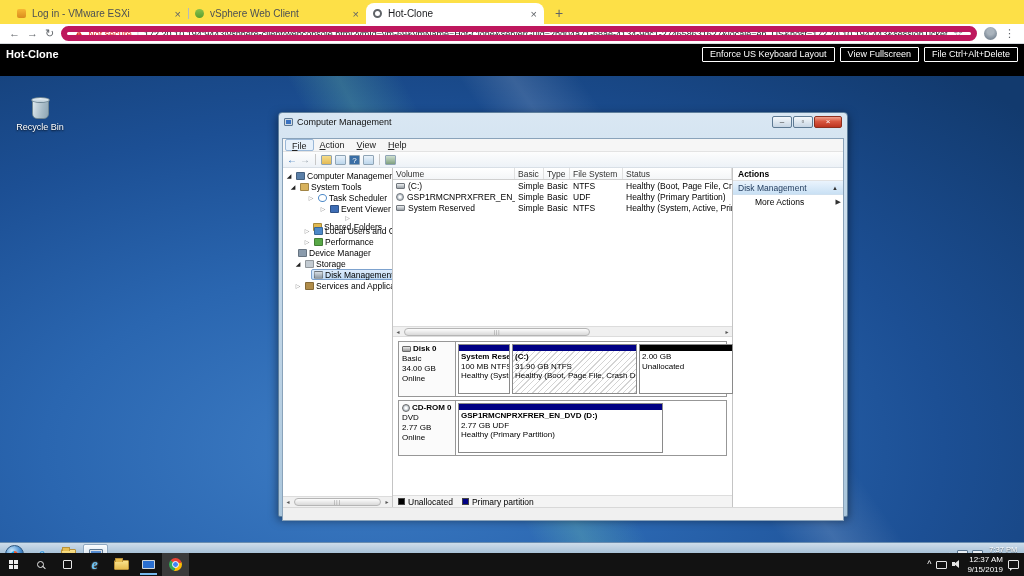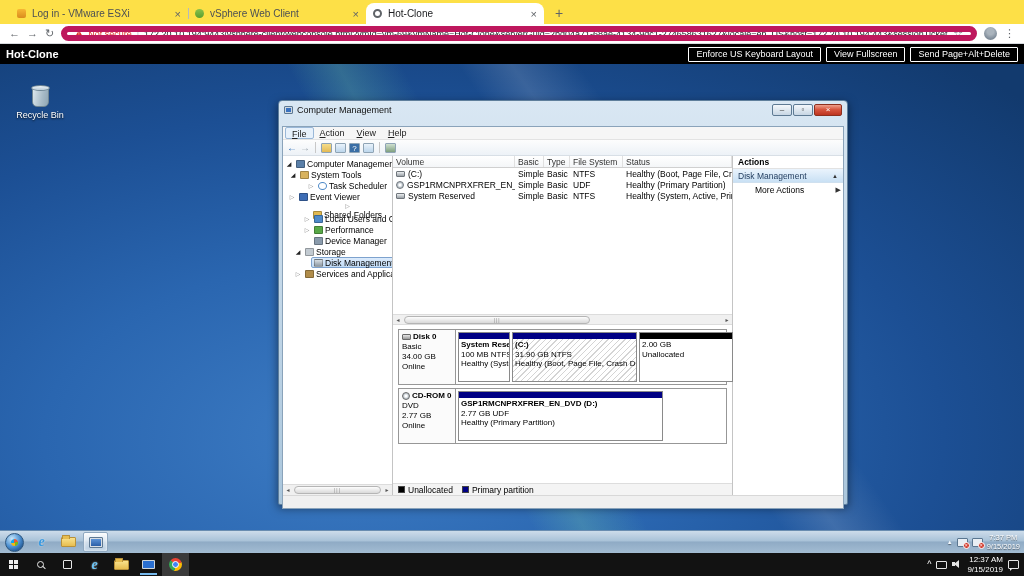--- a/index.html
+++ b/index.html
@@ -30,21 +30,21 @@
   .star { color:#5f6368; font-size:11px; }
   .avatar { width:13px; height:13px; border-radius:50%; background:radial-gradient(circle at 50% 35%, #aab4bd 30%, #7d8a97 70%); flex:none; }
   .kebab { color:#5f6368; font-size:11px; letter-spacing:0; }
 
   
   .console-header { position:absolute; top:44px; left:0; right:0; height:20px; background:#000; display:flex; align-items:center; padding:0 6px; }
   .vm-name { color:#fff; font-weight:bold; font-size:11px; flex:1; }
   .cbtn { background:#000; color:#fff; border:1px solid #fff; border-radius:1px; font-size:9px; height:15px; padding:0 7px; margin-left:5px; font-family:inherit; }
 
   
-  .vm-screen { position:absolute; top:64px; left:0; width:1024px; height:349px; }
+  .vm-screen { position:absolute; top:76px; left:0; width:1024px; height:349px; }
   .desktop { position:relative; width:1024px; height:466px; overflow:hidden;
     background: radial-gradient(ellipse 900px 500px at 35% 80%, #3d7cc4 0%, #2a66b0 35%, #1c4f94 65%, #123a6e 100%); }
   .desktop::before { content:""; position:absolute; inset:0;
     background: linear-gradient(62deg, transparent 42%, rgba(140,230,170,0.22) 46%, transparent 51%),
                 linear-gradient(55deg, transparent 58%, rgba(255,255,255,0.14) 62%, transparent 67%); }
 
   .recycle-bin { position:absolute; left:8px; top:22px; width:64px; text-align:center; }
   .rb-icon { width:17px; height:21px; margin:0 auto; background:linear-gradient(100deg,#dfe9ee,#a8bcc8 60%,#8fa6b4); border:1px solid #6f8694; border-radius:2px 2px 5px 5px; position:relative; }
   .rb-icon::before { content:""; position:absolute; left:-2px; right:-2px; top:-2px; height:4px; background:linear-gradient(#eef4f8,#b9cbd6); border:1px solid #6f8694; border-radius:50%; }
   .rb-label { margin-top:3px; color:#fff; font-size:9px; text-shadow:0 1px 2px rgba(0,0,0,.85); }
@@ -227,21 +227,21 @@
       <span class="star">☆</span>
     </div>
     <span class="avatar"></span>
     <span class="kebab">⋮</span>
   </div>
 
   <div class="console-header">
     <span class="vm-name">Hot-Clone</span>
     <button class="cbtn">Enforce US Keyboard Layout</button>
       <button class="cbtn">View Fullscreen</button>
-      <button class="cbtn">Send Page+Alt+Delete</button>
+      <button class="cbtn">File Ctrl+Alt+Delete</button>
   </div>
 
   <div class="vm-screen">
     <div class="desktop">
 
       <div class="recycle-bin">
         <div class="rb-icon"></div>
         <div class="rb-label">Recycle Bin</div>
       </div>
 
@@ -291,21 +291,21 @@
                     <span class="tlabel">System Tools</span>
                   </span>
                 </div>
                 <div class="tree-item" style="padding-left: 24px;">
                   <span class="twisty">▷</span>
                   <span class="tsel">
                     <span class="ticon task-scheduler-icon"></span>
                     <span class="tlabel">Task Scheduler</span>
                   </span>
                 </div>
-                <div class="tree-item" style="padding-left: 5px;">
+                <div class="tree-item" style="padding-left: 36px;">
                   <span class="twisty">▷</span>
                   <span class="tsel">
                     <span class="ticon event-viewer-icon"></span>
                     <span class="tlabel">Event Viewer</span>
                   </span>
                 </div>
                 <div class="tree-item" style="padding-left: 20px; flex-direction: column;">
                   <span class="twisty">▷</span>
                   <span class="tsel">
                     <span class="ticon shared-folders-icon"></span>
@@ -319,21 +319,21 @@
                     <span class="tlabel">Local Users and Groups</span>
                   </span>
                 </div>
                 <div class="tree-item" style="padding-left: 20px;">
                   <span class="twisty">▷</span>
                   <span class="tsel">
                     <span class="ticon performance-icon"></span>
                     <span class="tlabel">Performance</span>
                   </span>
                 </div>
-                <div class="tree-item" style="padding-left: 20px;">
+                <div class="tree-item" style="padding-left: 4px;">
                   <span class="twisty"></span>
                   <span class="tsel">
                     <span class="ticon device-manager-icon"></span>
                     <span class="tlabel">Device Manager</span>
                   </span>
                 </div>
                 <div class="tree-item" style="padding-left: 11px;">
                   <span class="twisty exp">◢</span>
                   <span class="tsel">
                     <span class="ticon storage-icon"></span>

